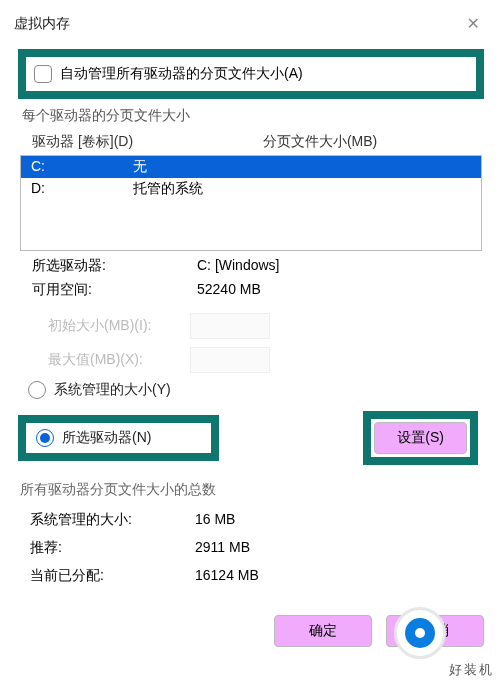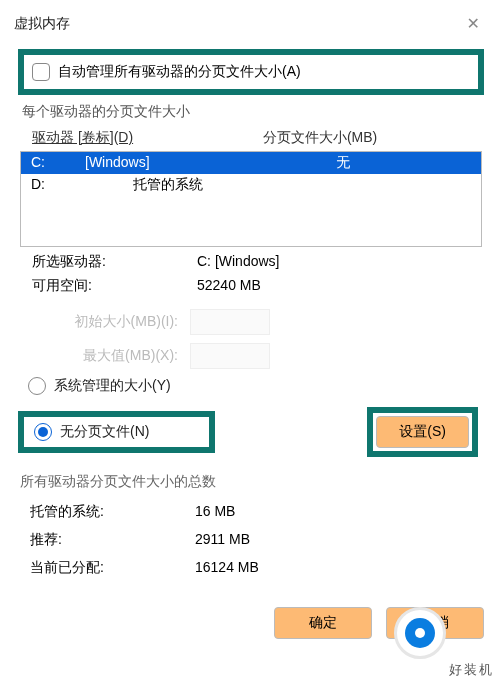--- a/index.html
+++ b/index.html
@@ -1,47 +1,47 @@
 <!DOCTYPE html>
 <html><head>
   <meta charset="utf-8">
   <style>
     * { box-sizing: border-box; margin: 0; padding: 0; font-family: "Microsoft YaHei", "Segoe UI", sans-serif; }
     body { width: 502px; height: 687px; background: #fff; color: #000; font-size: 14px; overflow: hidden; position: relative; }
     .titlebar { display: flex; align-items: center; justify-content: space-between; padding: 10px 14px 6px 14px; }
     .title { color: #222; }
     .close { color: #888; font-size: 16px; padding: 4px 8px; cursor: pointer; }
     .content { padding: 4px 18px 10px 18px; }
-    .hl-red { border: 6px solid #0f766e; }
+    .hl-red { border: 8px solid #0f766e; }
     .auto-row { display: flex; align-items: center; gap: 8px; padding: 8px 8px; margin-top: 2px; }
     .chk { width: 18px; height: 18px; border: 1.5px solid #888; border-radius: 4px; background: #fff; }
     .section-label { color: #555; margin: 8px 0 4px 4px; }
     .cols { display: flex; padding: 4px 8px 4px 14px; color: #333; }
-    .col-l { flex: 0 0 52%; text-decoration: underline; }
+    .col-l { flex: 0 0 52%; }
     .col-r { flex: 1; }
     .listbox { border: 1px solid #bbb; margin: 0 2px; background: #fff; }
     .row { display: flex; padding: 2px 8px 2px 10px; }
     .row .c1 { flex: 0 0 54px; }
     .row .c2 { flex: 0 0 46%; }
     .row .c3 { flex: 1; text-align: left; padding-left: 48px; }
     .row.sel { background: #0a63d6; color: #fff; }
     .spacer { height: 50px; }
     .info-grid { display: grid; grid-template-columns: 165px 1fr; row-gap: 6px; padding: 6px 10px 10px 14px; }
     .radio-row { display: flex; align-items: center; gap: 8px; padding: 4px 6px 4px 10px; }
     .radio { width: 18px; height: 18px; border: 1.5px solid #888; border-radius: 50%; background: #fff; position: relative; }
     .radio.checked { border-color: #0a63d6; }
     .radio.checked::after { content: ""; position: absolute; inset: 3px; background: #0a63d6; border-radius: 50%; }
     .radio-label { color: #222; }
-    .size-row { display: flex; align-items: center; gap: 12px; padding: 4px 6px 4px 30px; text-align: right; }
+    .size-row { display: flex; align-items: center; gap: 12px; padding: 4px 6px 4px 30px; }
     .size-lbl { color: #bbb; width: 130px; }
     .fake-input { width: 80px; height: 26px; border: 1px solid #eee; background: #fafafa; }
     .row-split { display: flex; align-items: center; margin-top: 8px; }
     .no-paging-box { display: flex; align-items: center; gap: 8px; padding: 6px 60px 6px 10px; }
     .set-btn-box { margin-left: auto; margin-right: 6px; padding: 3px; }
-    .btn { border: 1px solid #bbb; background: #fdba74; border-radius: 4px; padding: 6px 22px; cursor: pointer; font-size: 14px; }
+    .btn { border: 1px solid #bbb; background: #f0abfc; border-radius: 4px; padding: 6px 22px; cursor: pointer; font-size: 14px; }
     .divider-lbl { color: #666; margin: 16px 0 6px 2px; }
     .totals { display: grid; grid-template-columns: 165px 1fr; row-gap: 10px; padding: 6px 10px 6px 12px; }
     .footer { display: flex; gap: 14px; justify-content: flex-end; padding: 14px 18px; }
     .footer .btn { padding: 6px 34px; }
     .logo { position: absolute; right: 56px; bottom: 28px; width: 52px; height: 52px; border-radius: 50%; background: #fff; border: 3px solid #e6e6e6; display: flex; align-items: center; justify-content: center; }
     .logo-inner { width: 30px; height: 30px; border-radius: 50%; background: #0a7de0; display:flex; align-items:center; justify-content:center; }
     .logo-dot { width: 10px; height: 10px; background:#fff; border-radius:50%; }
     .logo-txt { position:absolute; right:8px; bottom:8px; font-size:13px; color:#555; letter-spacing:2px; }
   </style>
 </head>
@@ -59,21 +59,20 @@
   </div>
 
   <div class="section-label">每个驱动器的分页文件大小</div>
   <div class="cols">
     <span class="col-l">驱动器 [卷标](D)</span>
     <span class="col-r">分页文件大小(MB)</span>
   </div>
   <div class="listbox">
     <div class="row sel">
       <span class="c1">C:</span>
-      <span class="c2">[Windows]</span>
       <span class="c3">无</span>
     </div>
     <div class="row">
       <span class="c1">D:</span>
       <span class="c3">托管的系统</span>
     </div>
     <div class="spacer"></div>
   </div>
 
   <div class="info-grid">
@@ -93,30 +92,30 @@
   </div>
 
   <div class="radio-row">
     <span class="radio"></span>
     <span class="radio-label">系统管理的大小(Y)</span>
   </div>
 
   <div class="row-split">
     <div class="no-paging-box hl-red">
       <span class="radio checked"></span>
-      <span class="radio-label">无分页文件(N)</span>
+      <span class="radio-label">所选驱动器(N)</span>
     </div>
     <div class="set-btn-box hl-red">
       <button class="btn">设置(S)</button>
     </div>
   </div>
 
   <div class="divider-lbl">所有驱动器分页文件大小的总数</div>
   <div class="totals">
-    <span>托管的系统:</span>
+    <span>系统管理的大小:</span>
     <span>16 MB</span>
     <span>推荐:</span>
     <span>2911 MB</span>
     <span>当前已分配:</span>
     <span>16124 MB</span>
   </div>
 </div>
 
 <div class="footer">
   <button class="btn">确定</button>

